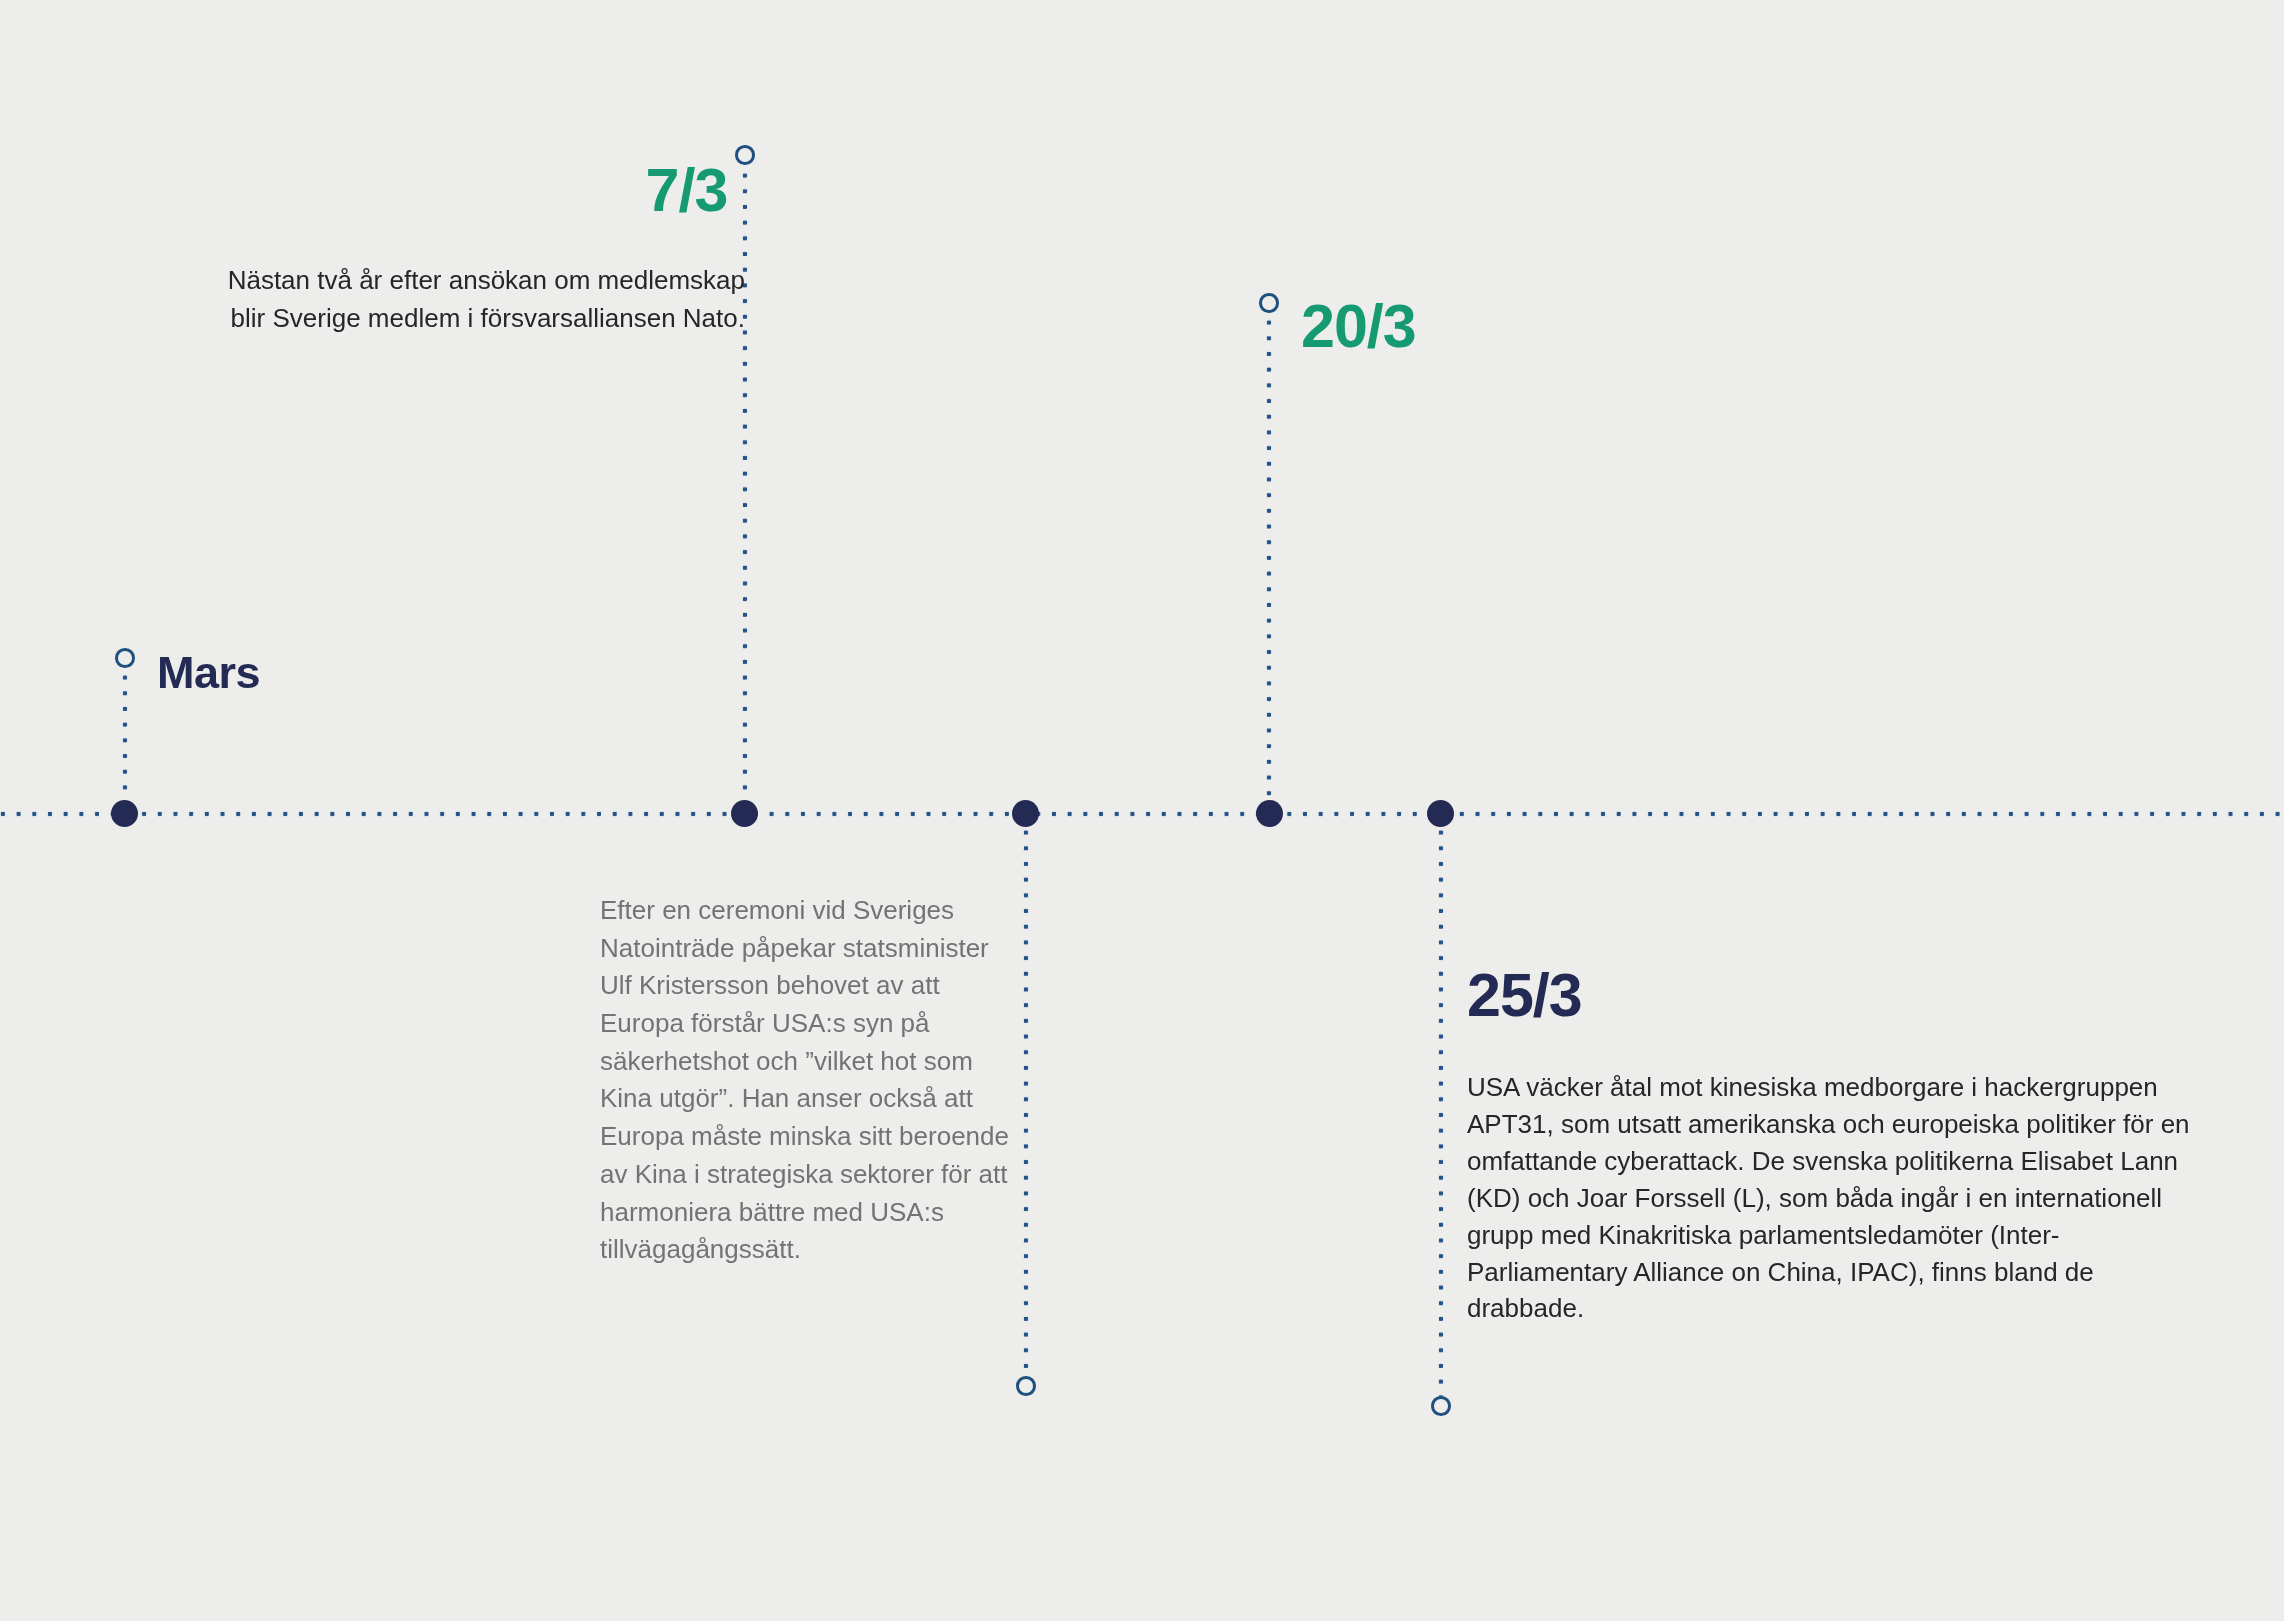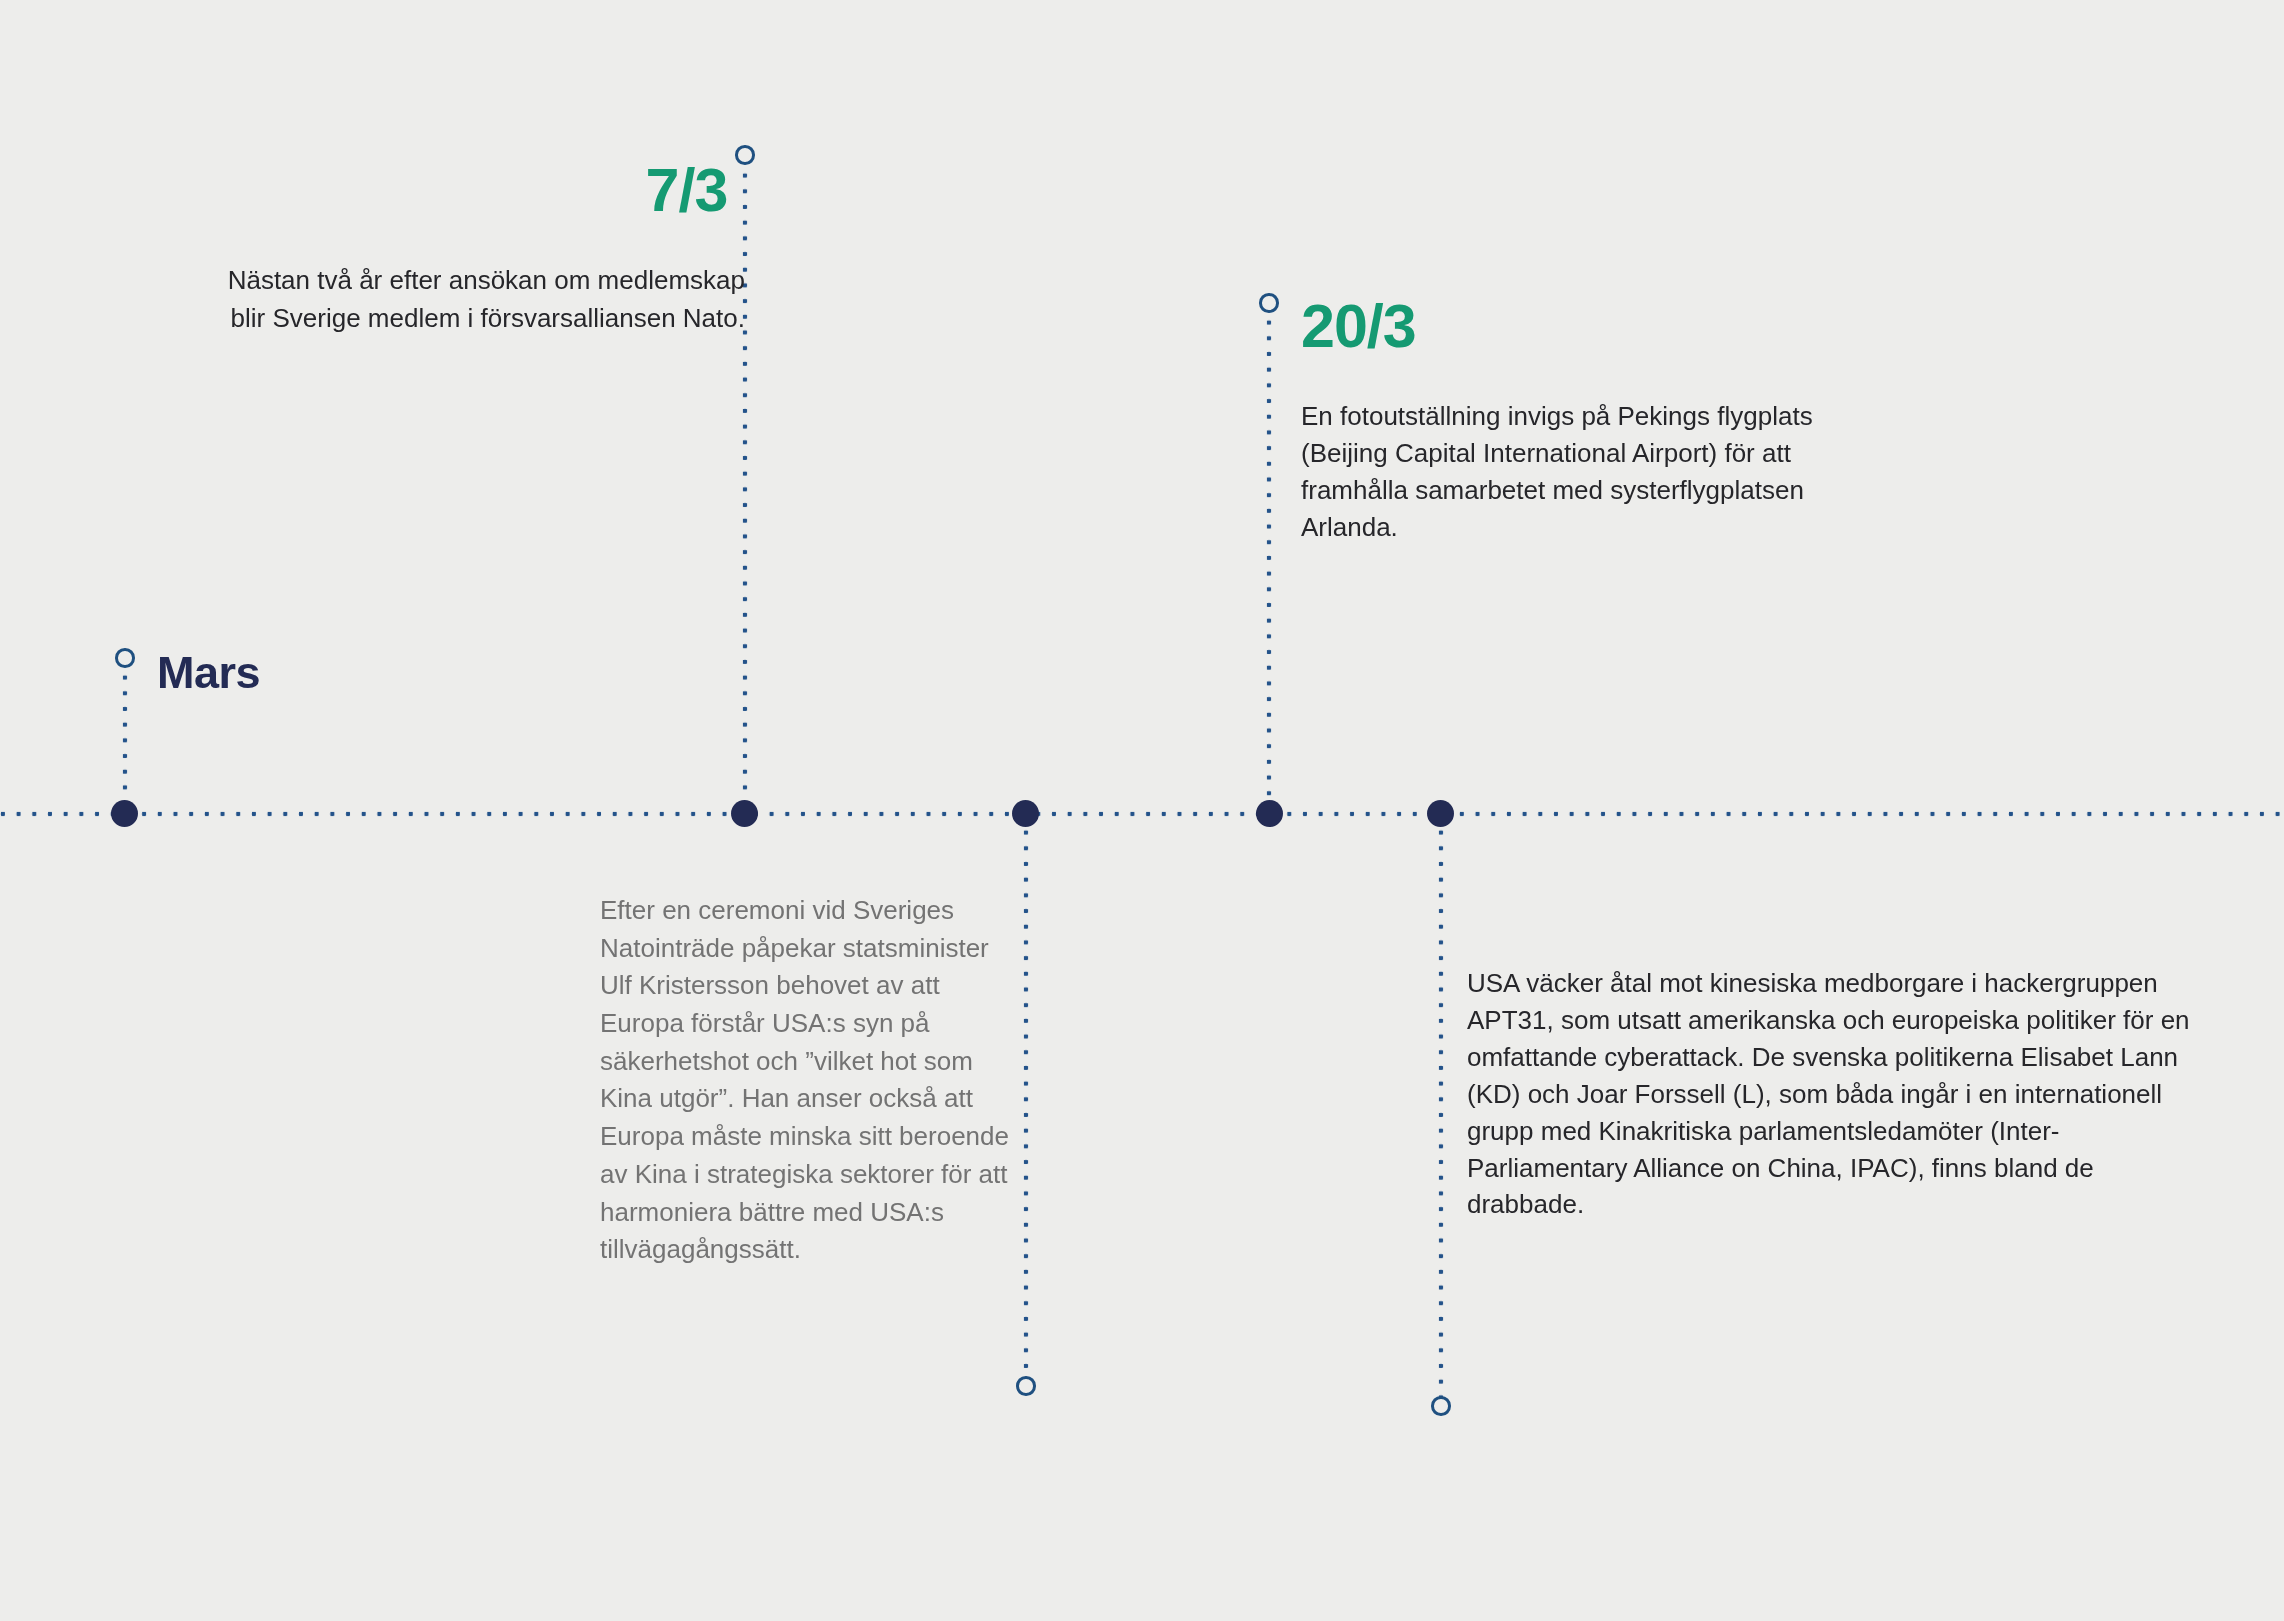--- a/index.html
+++ b/index.html
@@ -143,25 +143,25 @@
   <h2 id="month-label">Mars</h2>
 
   <div class="entry" id="entry-0703">
     <h3 class="date">7/3</h3>
     <p class="body">Nästan två år efter ansökan om medlemskap
 blir Sverige medlem i försvarsalliansen Nato.</p>
   </div>
 
   <div class="entry" id="entry-2003">
     <h3 class="date">20/3</h3>
-    <p class="body">En fotoutställning invigs på Pekings flygplats (Beijing Capital International Airport) för att framhålla samarbetet med systerflygplatsen Arlanda.</p>
   </div>
 
   <div class="entry navy-body" id="entry-1003">
     <p class="body">Efter en ceremoni vid Sveriges Natointräde påpekar statsminister Ulf Kristersson behovet av att Europa förstår USA:s syn på säkerhetshot och ”vilket hot som Kina utgör”. Han anser också att Europa måste minska sitt beroende av Kina i strategiska sektorer för att harmoniera bättre med USA:s tillvägagångssätt.</p>
   </div>
 
   <div class="entry navy-date" id="entry-2503">
+    <h3 class="date">25/3</h3>
     <p class="body">USA väcker åtal mot kinesiska medborgare i hackergruppen APT31, som utsatt amerikanska och europeiska politiker för en omfattande cyberattack. De svenska politikerna Elisabet Lann (KD) och Joar Forssell (L), som båda ingår i en internationell grupp med Kinakritiska parlamentsledamöter (Inter-Parliamentary Alliance on China, IPAC), finns bland de drabbade.</p>
   </div>
 
 </div>
 
 
 </body></html>

